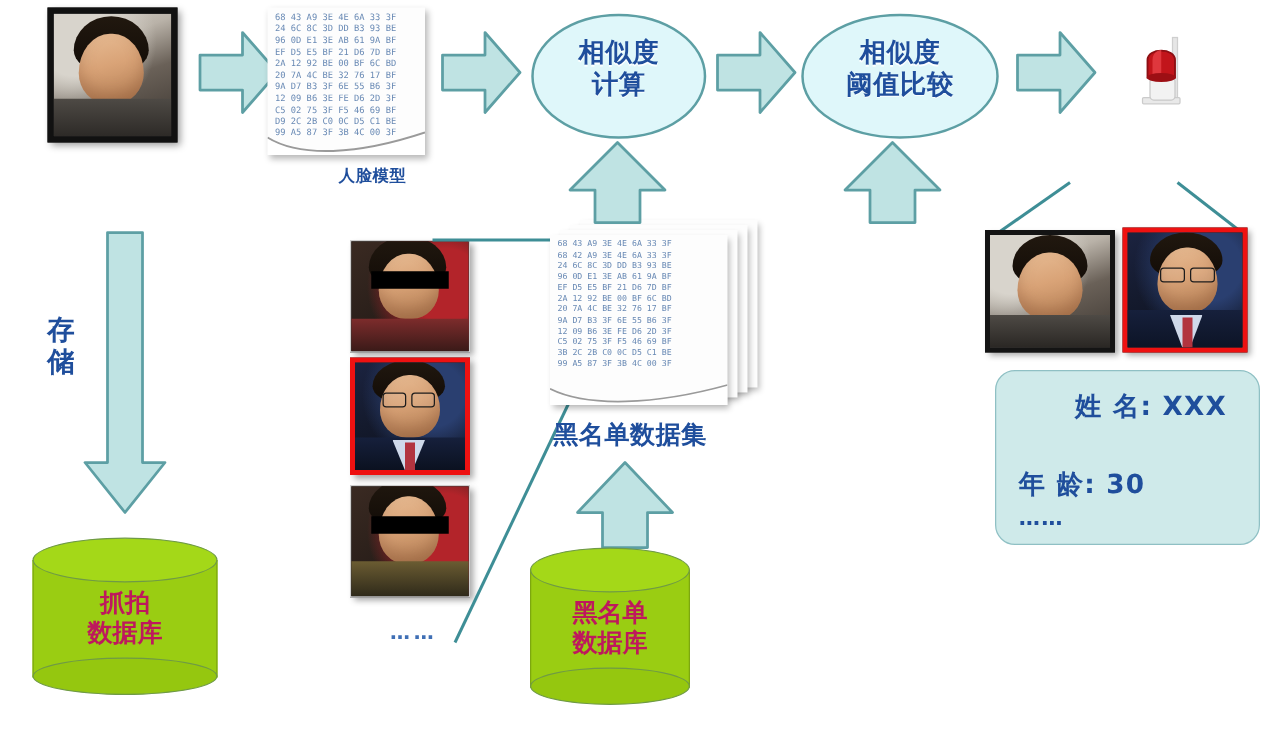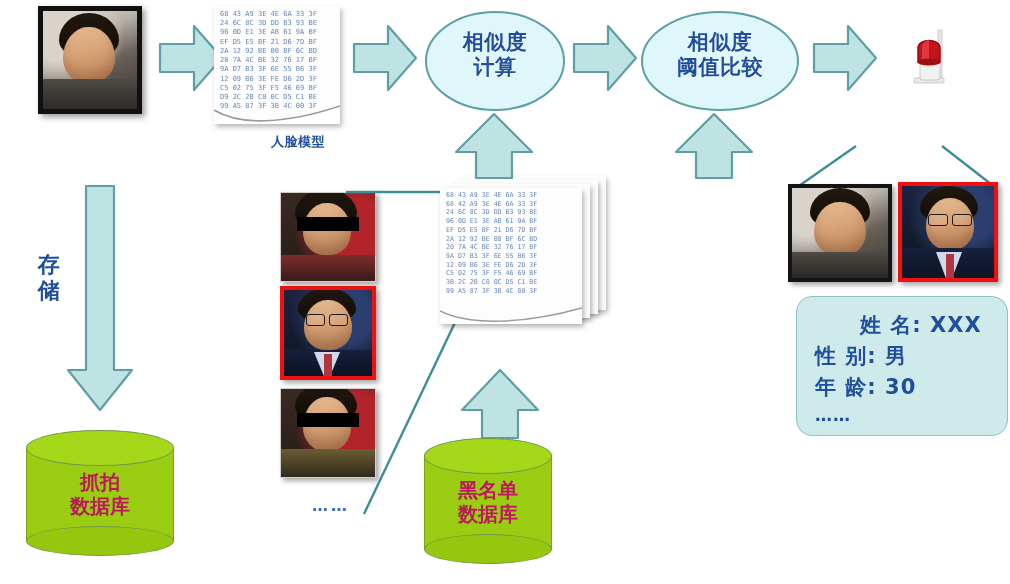--- a/index.html
+++ b/index.html
@@ -228,24 +228,20 @@
     <div class="glasses" style="left:50px;top:28px;width:18px;height:10px;"></div>
     <div class="torso" style="height:30px;background:linear-gradient(180deg,#16203c,#0d1426);"></div>
     <div class="shirt" style="left:34px;bottom:0;width:26px;height:26px;clip-path:polygon(0 0,100% 0,62% 100%,38% 100%);"></div>
     <div style="position:absolute;left:44px;bottom:0;width:8px;height:24px;background:#b2343f;"></div>
   </div>
 
   <div class="infobox" style="left:796px;top:296px;width:212px;height:140px;">
     <div class="row abs" style="left:18px;top:14px;font-size:21px;margin-left:45px;">
       <span>姓 名:</span>
       <span>XXX</span>
-    </div>
-    <div class="row abs" style="left:18px;top:45px;font-size:21px;">
-      <span>性 别:</span>
-      <span>男</span>
     </div>
     <div class="row abs" style="left:18px;top:76px;font-size:21px;">
       <span>年 龄:</span>
       <span>30</span>
     </div>
     <div class="row dots abs" style="left:18px;top:108px;font-size:17px;">……</div>
   </div>
 
   <svg class="abs" style="left:672px;top:112px;" width="84" height="70" viewBox="0 0 84 70">
     <path d="M42,2 L80,40 L60,40 L60,66 L24,66 L24,40 L4,40 Z" fill="#BFE3E3" stroke="#5D9FA4" stroke-width="2.2" stroke-linejoin="round"></path>
@@ -318,20 +314,21 @@
 C5 02 75 3F F5 46 69 BF
 3B 2C 2B C0 0C D5 C1 BE
 99 A5 87 3F 3B 4C 00 3F</div>
       <svg class="abs" style="left:0;bottom:-2px;" width="142" height="20" viewBox="0 0 142 20">
         <path d="M0,5 C30,20 84,18 142,2 L142,20 L0,20 Z" fill="#ffffff"></path>
         <path d="M0,5 C30,20 84,18 142,2" fill="none" stroke="#9a9a9a" stroke-width="1.4"></path>
       </svg>
     </div>
   </div>
 
+  <div class="label abs" style="left:414px;top:336px;width:180px;font-size:20px;">黑名单数据集</div>
 
   <svg class="abs" style="left:452px;top:112px;" width="84" height="70" viewBox="0 0 84 70">
     <path d="M42,2 L80,40 L60,40 L60,66 L24,66 L24,40 L4,40 Z" fill="#BFE3E3" stroke="#5D9FA4" stroke-width="2.2" stroke-linejoin="round"></path>
   </svg>
 
   <svg class="abs" style="left:458px;top:368px;" width="84" height="74" viewBox="0 0 84 74">
     <path d="M42,2 L80,42 L60,42 L60,70 L24,70 L24,42 L4,42 Z" fill="#BFE3E3" stroke="#5D9FA4" stroke-width="2.2" stroke-linejoin="round"></path>
   </svg>
 
   <div class="cyl" style="left:424px;top:438px;width:128px;height:126px;">

